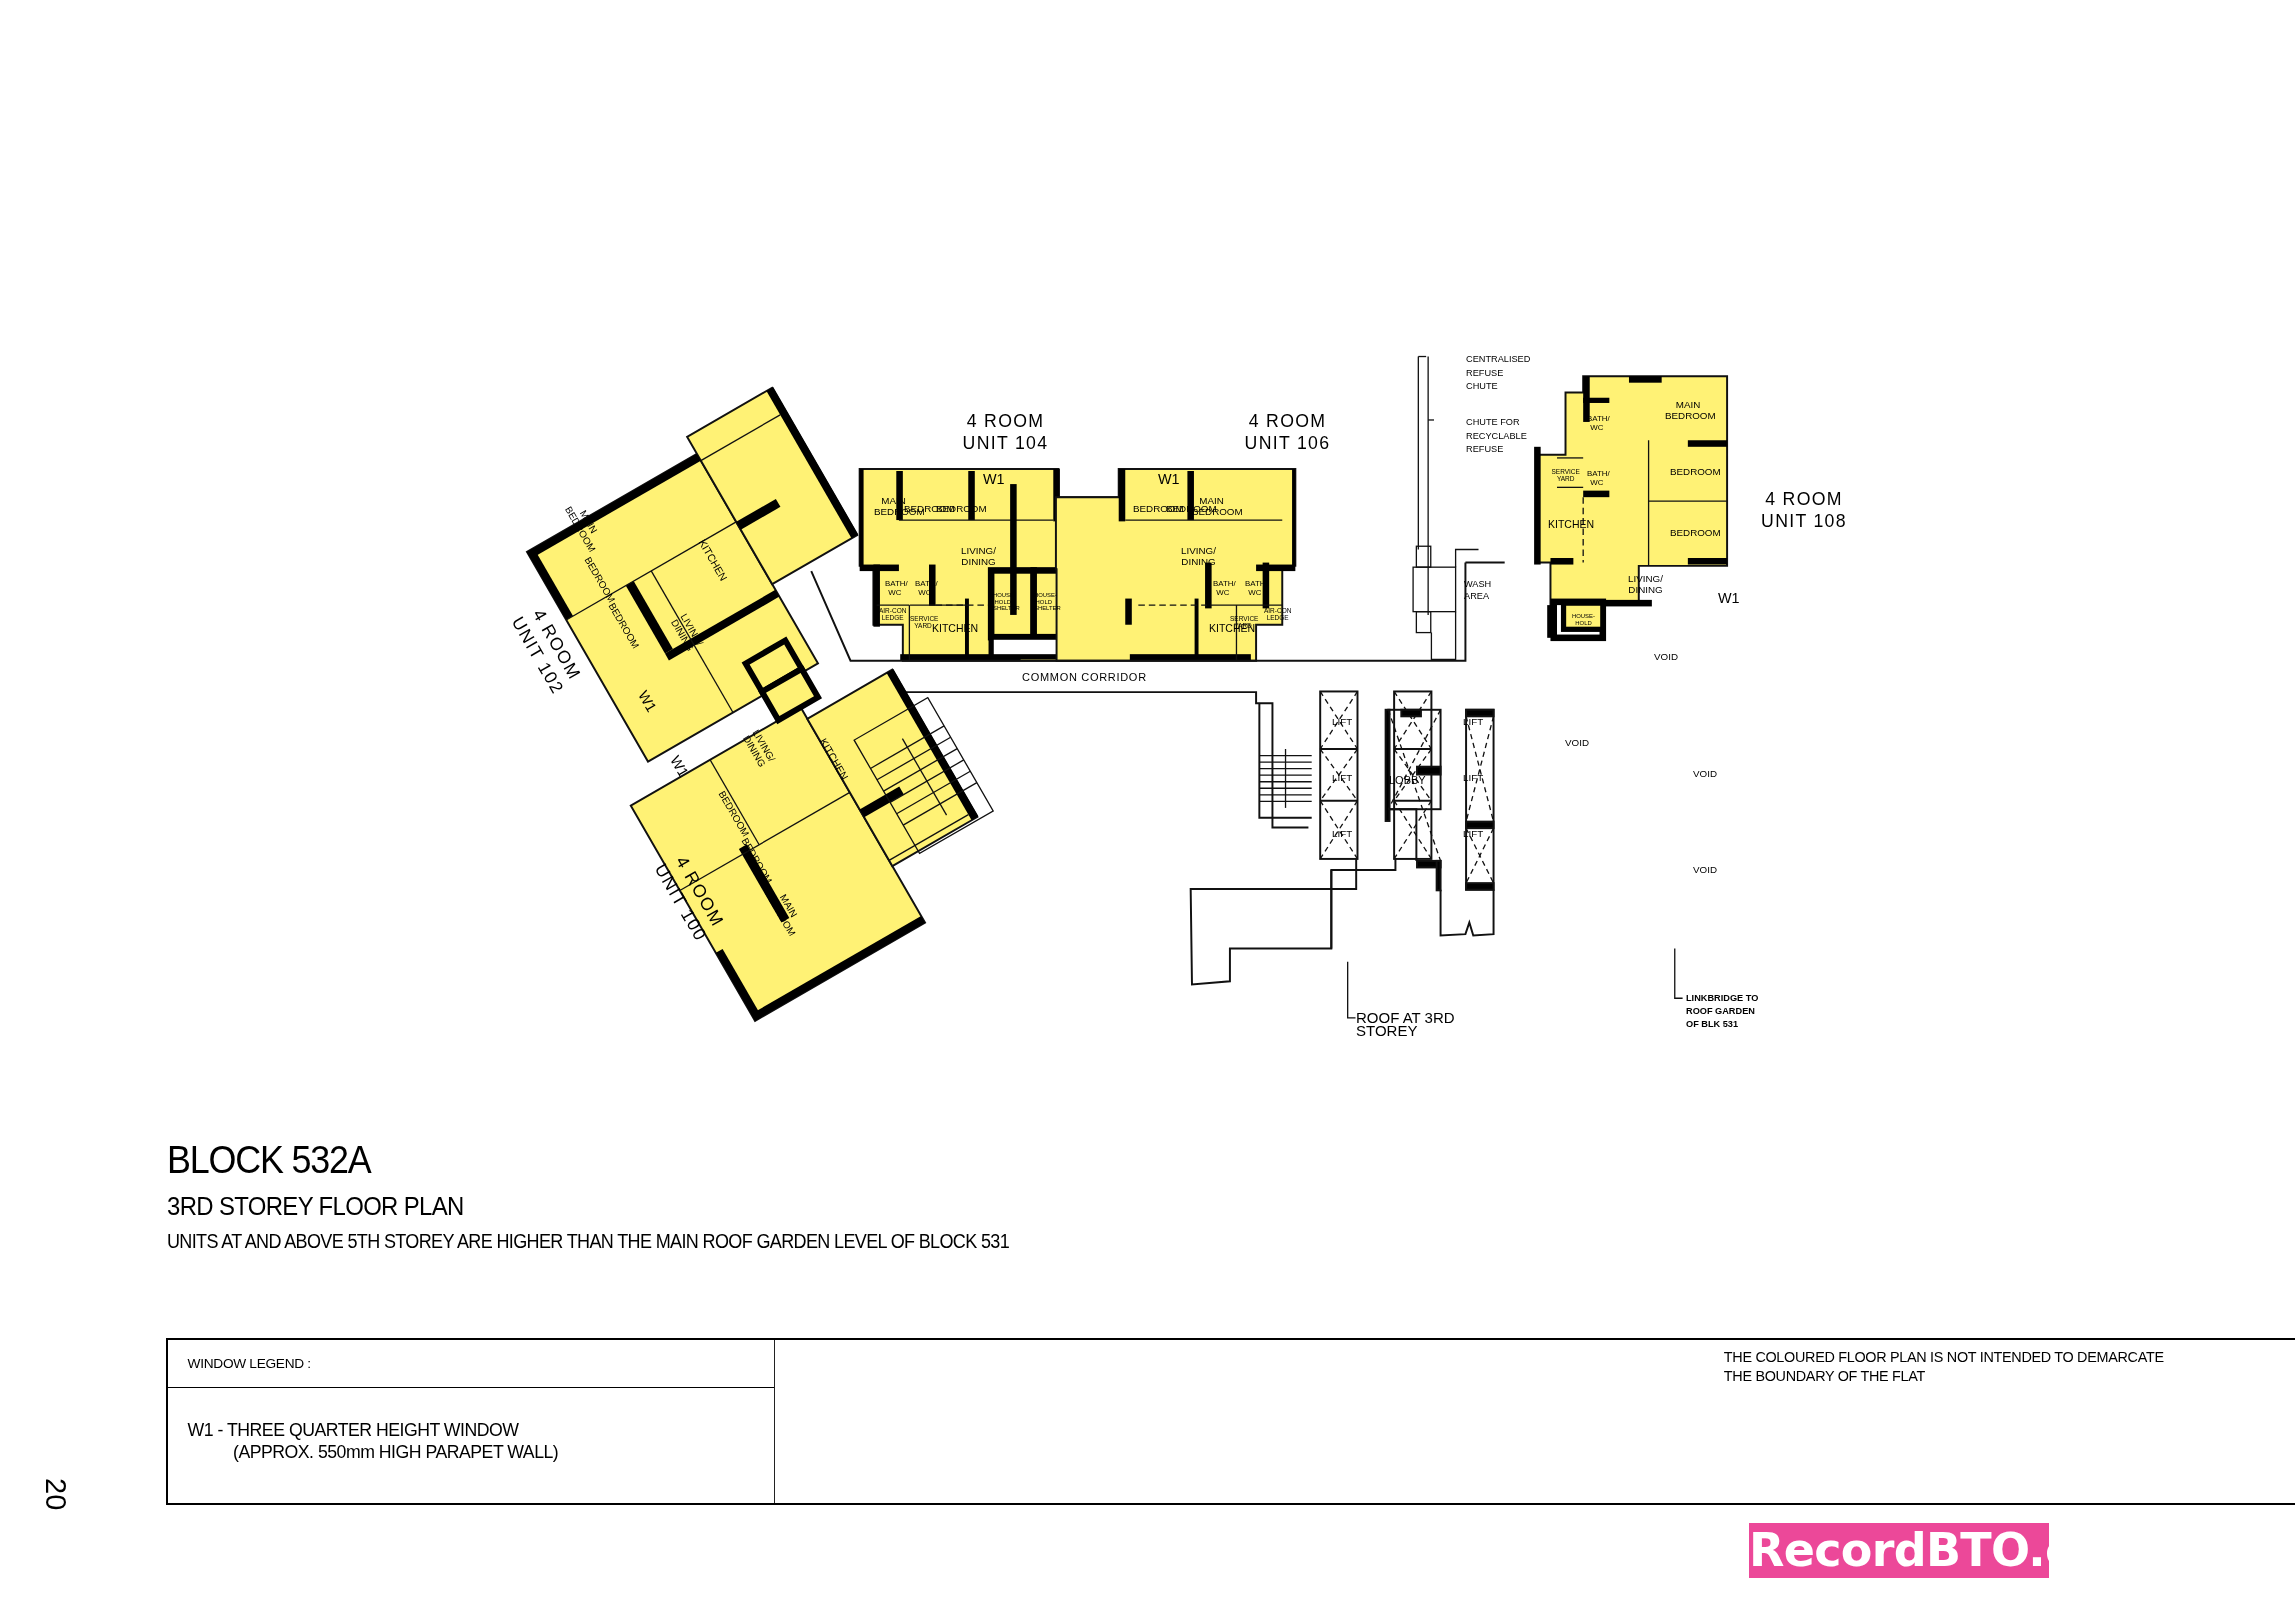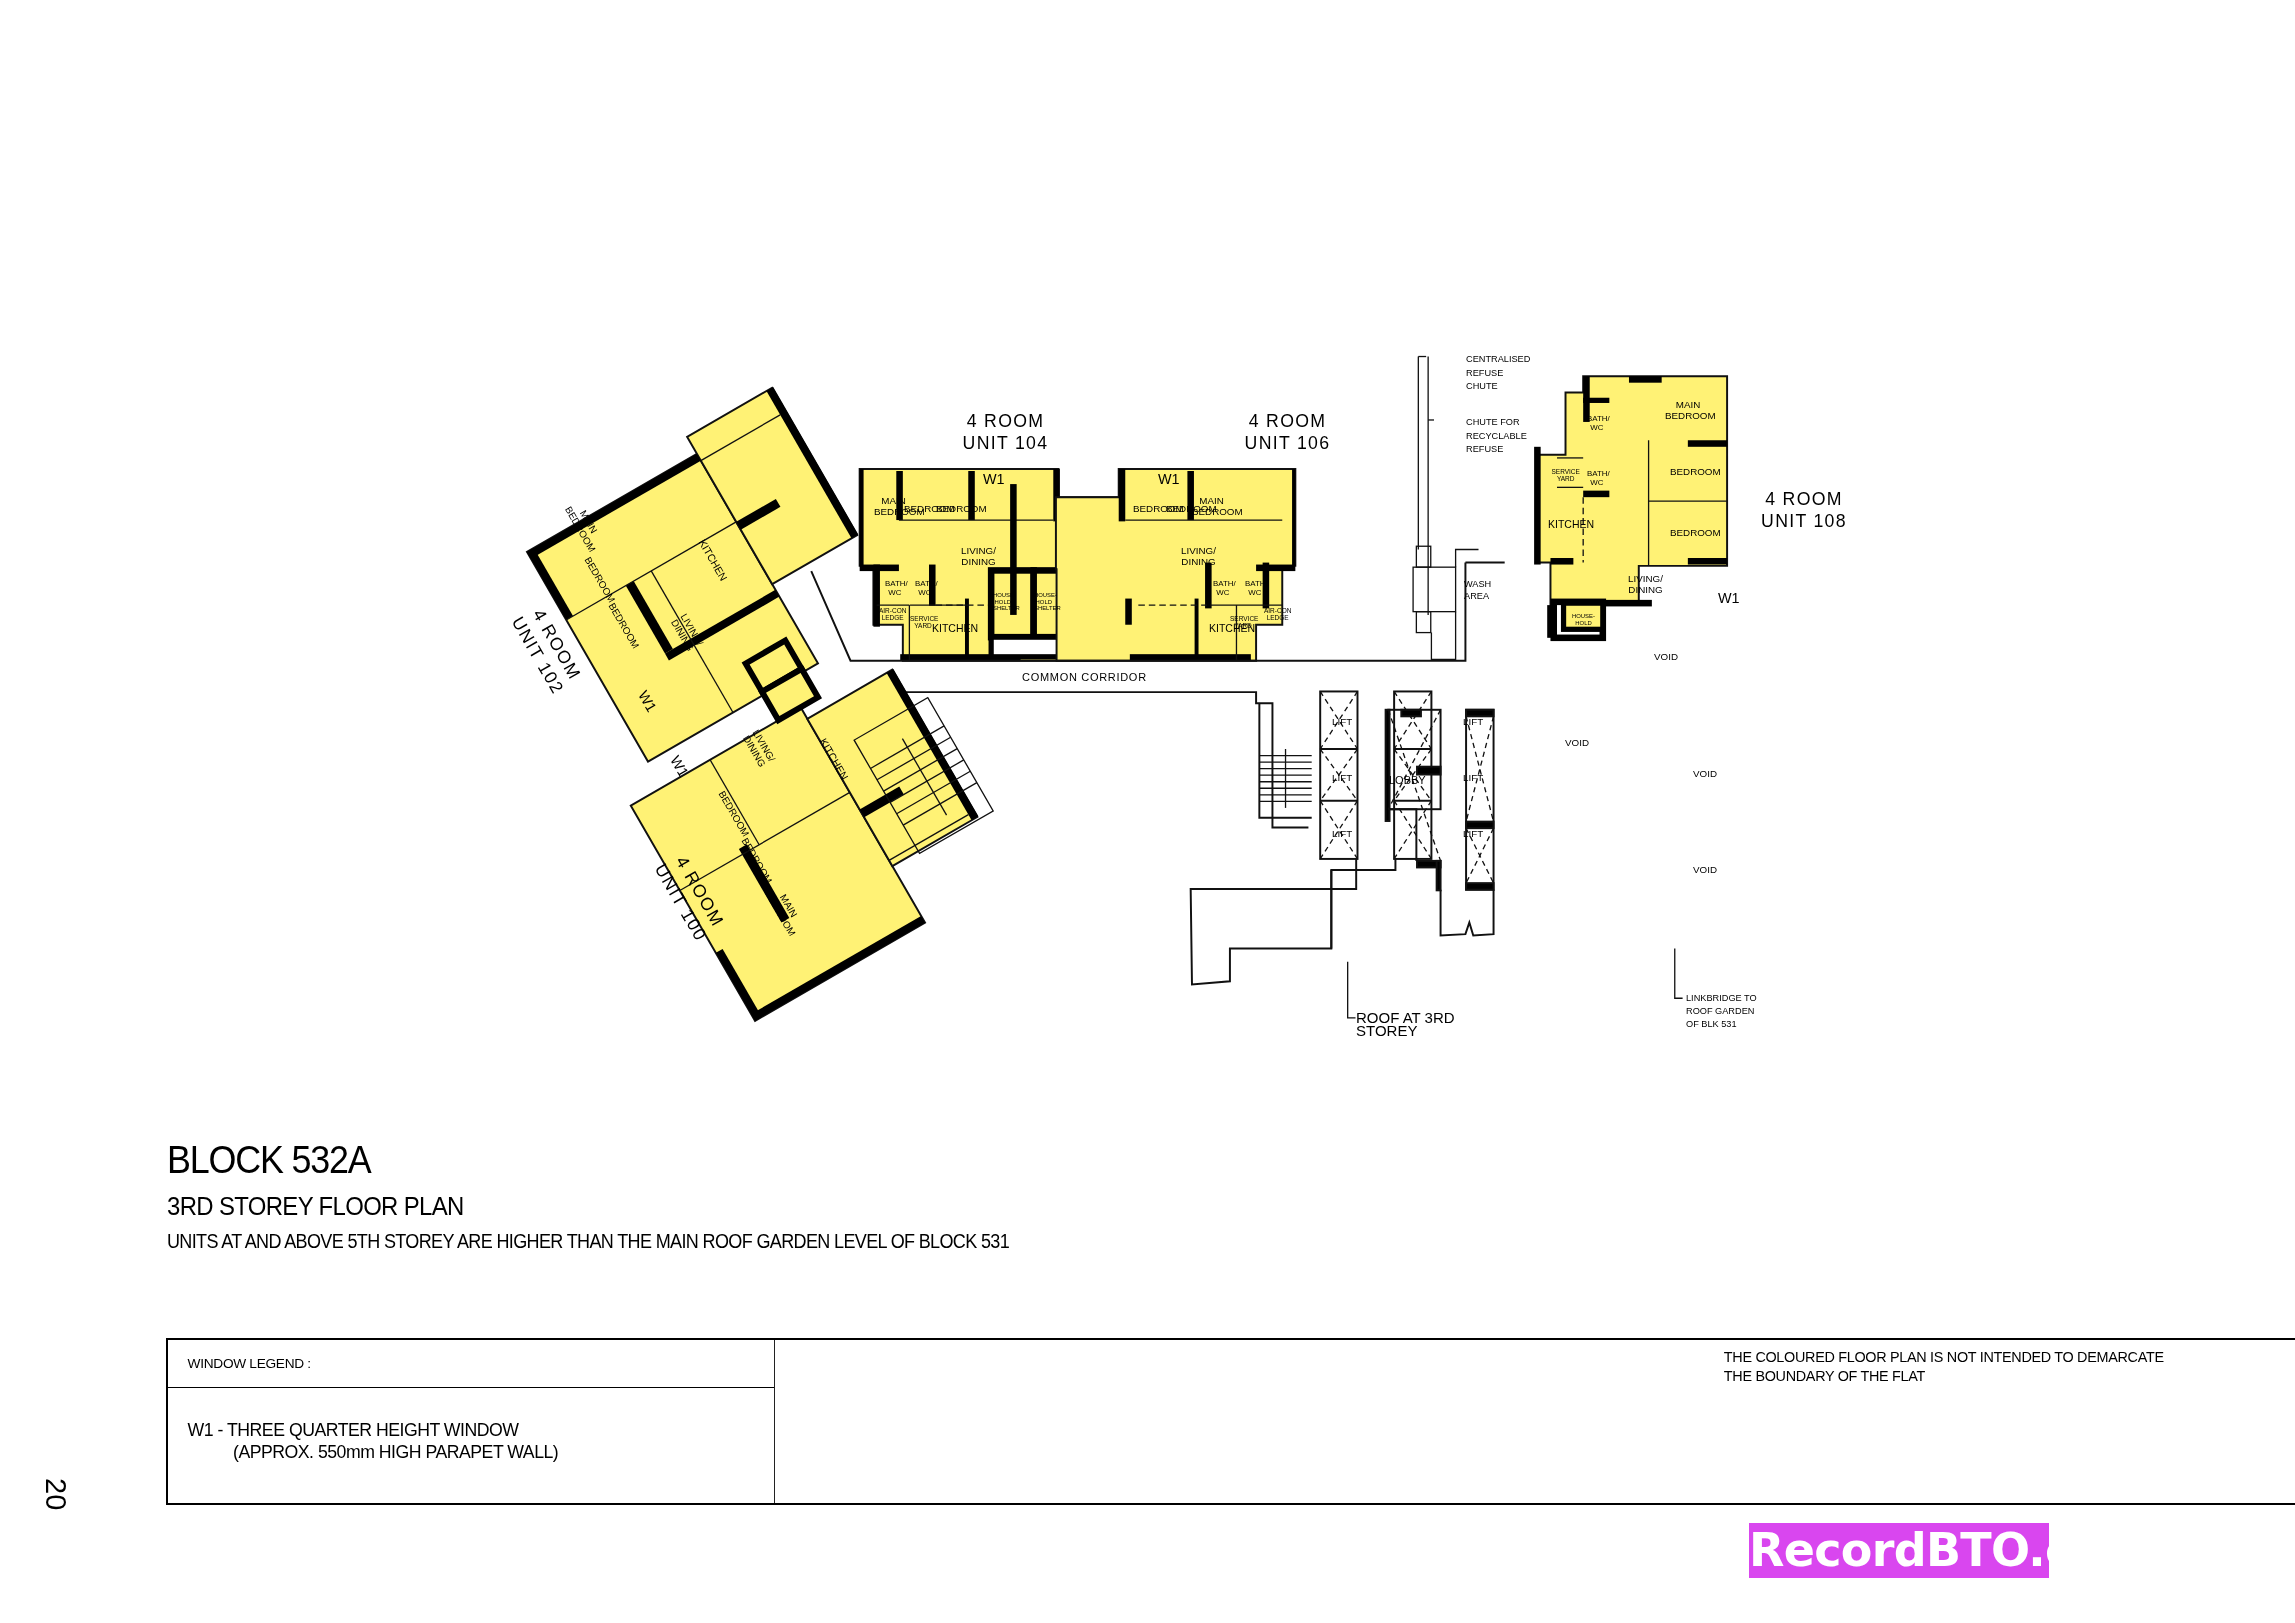--- a/index.html
+++ b/index.html
@@ -16,21 +16,21 @@
   .cell { position: absolute; top: 0; bottom: 0; box-sizing: border-box; }
   .cell.c1 { left: 0; width: 607px; border-right: 1.3px solid #222; }
   .cell.c2 { left: 607px; width: 481px; border-right: 1.3px solid #222; }
   .cell.c3 { left: 1088px; width: 458px; border-right: 1.3px solid #222; }
   .cell.c4 { left: 1546px; right: 0; }
   .c1-top { position: absolute; left: 0; right: 0; top: 0; height: 47px; border-bottom: 1.3px solid #000; }
   .small { font-size: 13.7px; letter-spacing: -0.3px; white-space: nowrap; }
   .med { font-size: 17.7px; letter-spacing: -0.5px; white-space: nowrap; line-height: 23.6px; }
   .page-num { position: absolute; left: 52px; top: 1480px; font-size: 29px; transform: rotate(90deg); transform-origin: 0 0; }
   .watermark { position: absolute; left: 1749px; top: 1523px; width: 300px; height: 55px;
-               background: #d946ef; color: #fff; font-family: "DejaVu Sans", sans-serif;
+               background: #ec4899; color: #fff; font-family: "DejaVu Sans", sans-serif;
                font-weight: bold; font-size: 46px; line-height: 55px; text-align: center; letter-spacing: -0.7px; }
   .scale-lbl { position: absolute; font-size: 15.7px; white-space: nowrap; }
 </style>
 </head>
 <body>
 
 <svg id="plan" viewBox="0 0 3508 2481" xmlns="http://www.w3.org/2000/svg">
 
   <g>
     <polygon points="1314,717 1618,717 1618,760 1720,760 1720,870 1680,870 1680,1010 1380,1010 1380,955 1335,955 1335,865 1314,865" fill="#FFF275" stroke="#111" stroke-width="3"></polygon>
@@ -398,21 +398,21 @@
 </div>
 <div class="lbl" style="left:1466px;top:416px;font-size:9.2px;line-height:13.7px;">
   <div>CHUTE FOR</div>
   <div>RECYCLABLE</div>
   <div>REFUSE</div>
 </div>
 <div class="lbl" style="left:1356px;top:1011px;font-size:15px;line-height:13px;">
   <div>ROOF AT 3RD</div>
   <div>STOREY</div>
 </div>
-<div class="lbl" style="left:1686px;top:992px;font-size:9.2px;line-height:13px;">
+<div class="lbl" style="left:1686px;top:992px;font-size:9.2px;line-height:13px;font-weight:bold;">
   <div>LINKBRIDGE TO</div>
   <div>ROOF GARDEN</div>
   <div>OF BLK 531</div>
 </div>
 
 <div class="title-block">
   <div class="title-main">BLOCK 532A</div>
   <div class="title-sub">3RD STOREY FLOOR PLAN</div>
   <div class="title-note">UNITS AT AND ABOVE 5TH STOREY ARE HIGHER THAN THE MAIN ROOF GARDEN LEVEL OF BLOCK 531</div>
 </div>

